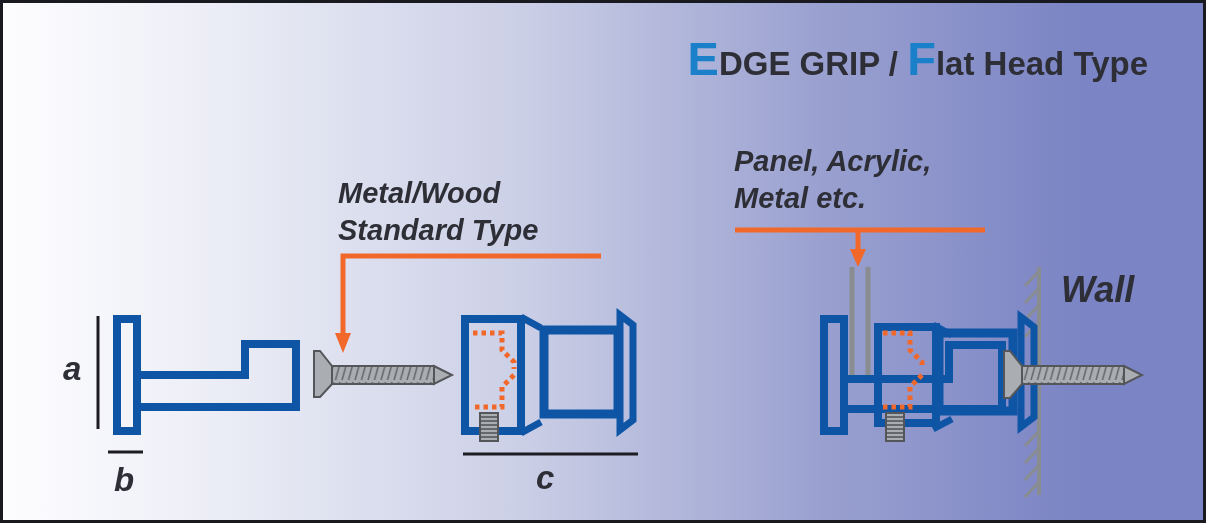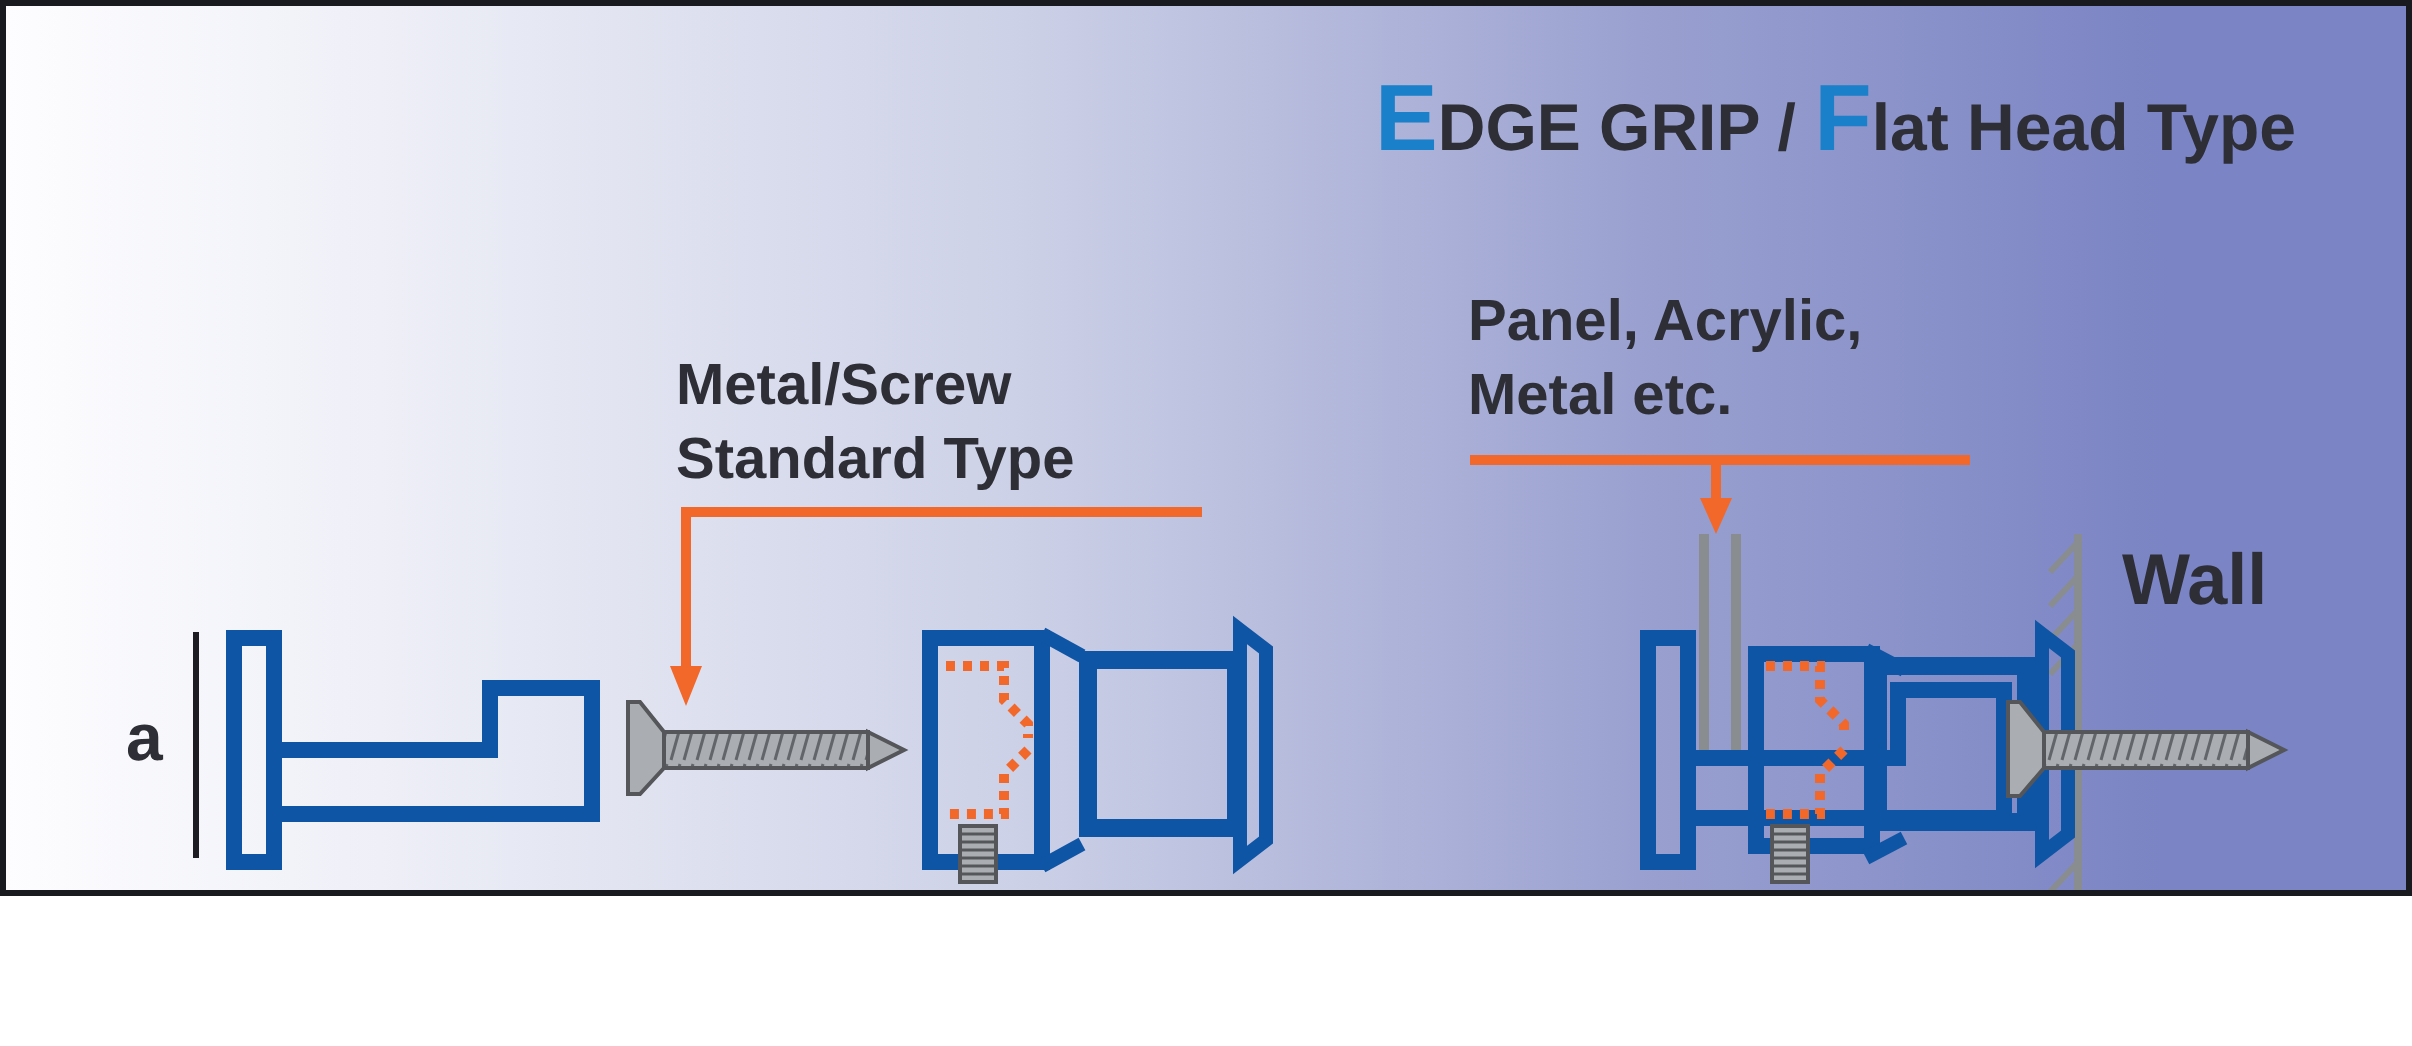--- a/index.html
+++ b/index.html
@@ -1,36 +1,37 @@
 <!DOCTYPE html>
 <html style="--background-left: #fdfdff; --background-right: #7b84c4; --outline-blue: #0f55a5; --title-accent-blue: #1a80c9; --text-dark: #2e2e36; --accent-orange: #f2682a; --metal-gray: #aaaeb2; --metal-dark: #54565a; --panel-gray: #8a8d90; --dimension-black: #1c1c22;"><head>
 <meta charset="utf-8">
 <style>
   html,body{margin:0;padding:0;}
   #canvas{
     position:relative;
-    width:1206px;height:448px;
+    width:1206px;height:523px;
     box-sizing:border-box;
     border:3px solid #191920;
     overflow:hidden;
     background:linear-gradient(90deg,
       var(--background-left,#fdfdff) 0%,
       #f0f1f8 14%,
       #cdd1e7 42%,
       #9aa1d0 68%,
       var(--background-right,#7b84c4) 90%);
     font-family:"Liberation Sans", sans-serif;
   }
   #scene{position:absolute;left:0;top:0;width:1206px;height:523px;}
 
   .label{
     position:absolute;
     font-weight:bold;
     color:var(--text-dark,#2e2e36);
     white-space:nowrap;
+    font-style:italic;
   }
   .lbl-big{font-size:29px;line-height:37px;}
   .dim{font-size:33px;}
   #title{
     position:absolute;left:655px;top:28px;width:490px;
     text-align:right;
     font-weight:bold;font-size:33px;color:var(--text-dark,#2e2e36);
     letter-spacing:0px;
   }
   #title .initial{
@@ -159,21 +160,21 @@
         <polygon class="metal" points="1121,363 1139,372 1121,381"></polygon>
       </g>
     </g>
   </svg>
 
   <div id="title">
     <span class="initial">E</span><span>DGE GRIP / </span><span class="initial">F</span><span>lat Head Type</span>
   </div>
 
   <div class="label lbl-big" style="left:335px;top:172px;">
-    <div>Metal/Screw</div>
+    <div>Metal/Wood</div>
     <div>Standard Type</div>
   </div>
 
   <div class="label lbl-big" style="left:731px;top:140px;">
     <div>Panel, Acrylic,</div>
     <div>Metal etc.</div>
   </div>
 
   <div class="label" style="left:1058px;top:266px;font-size:36px;">Wall</div>
 

